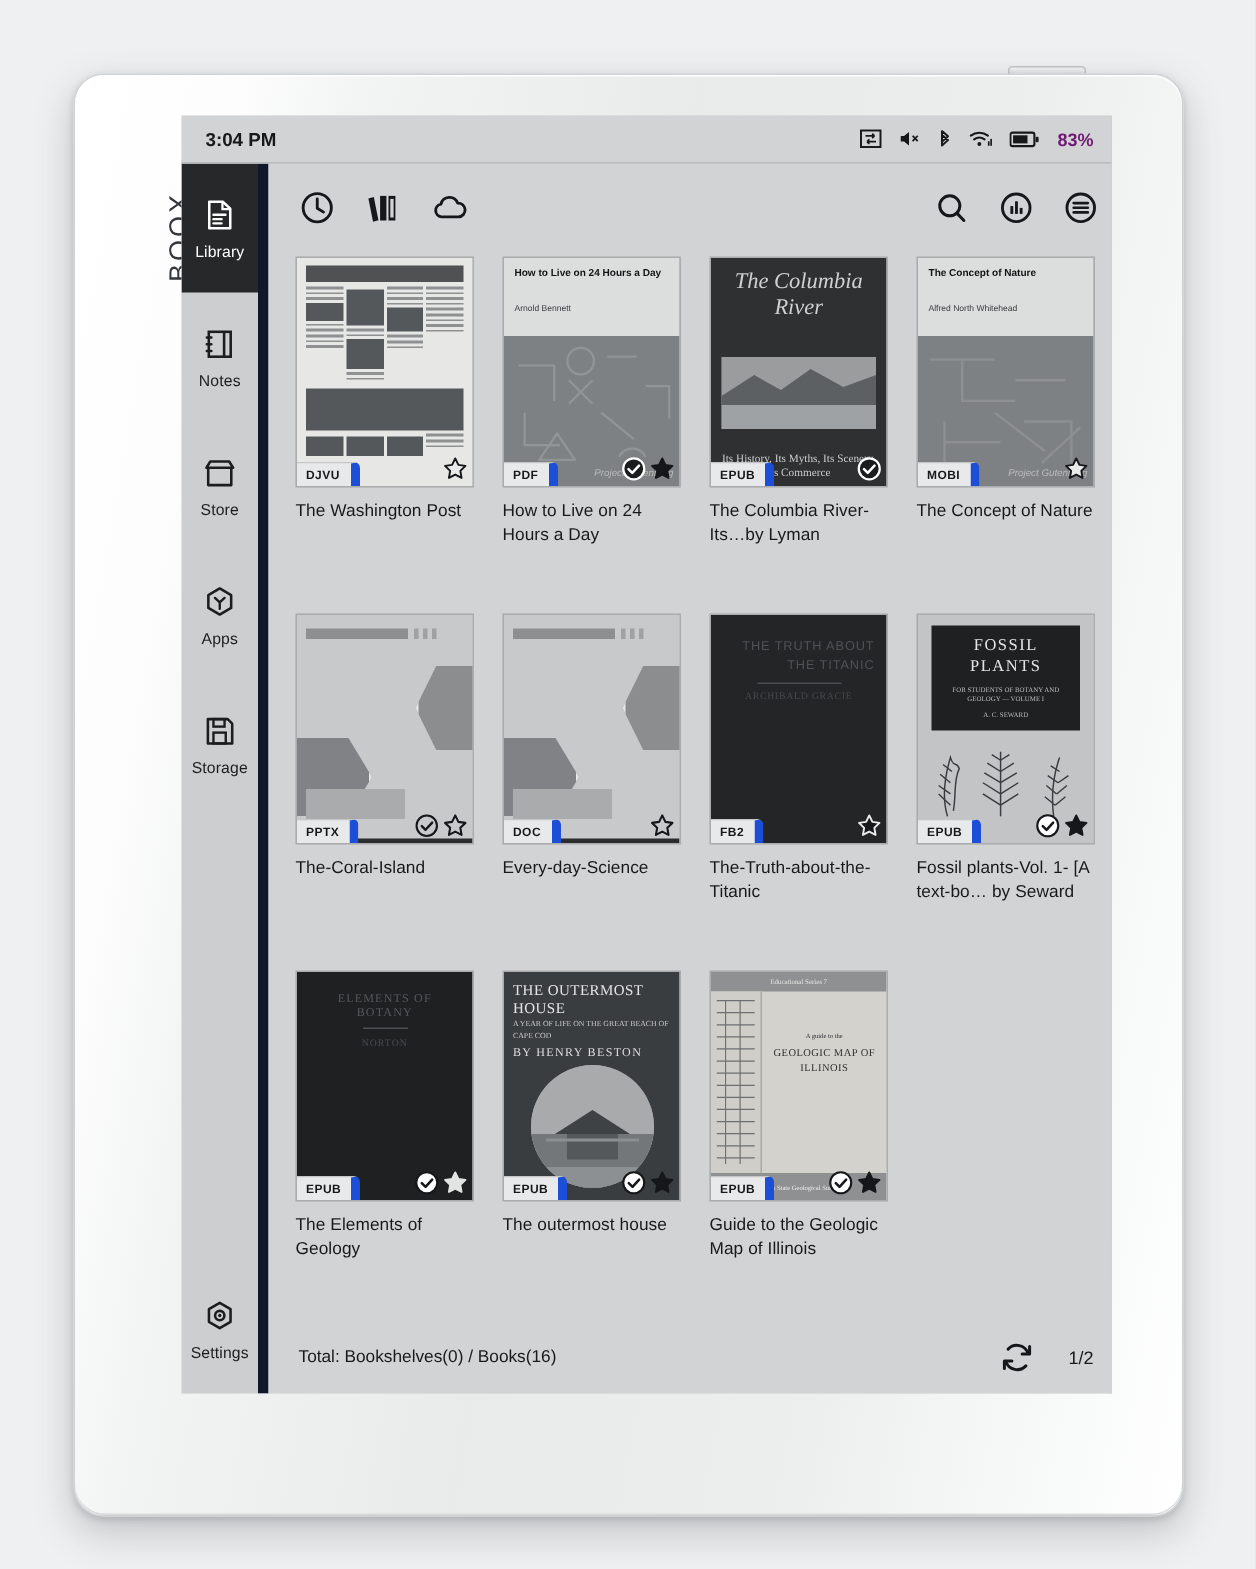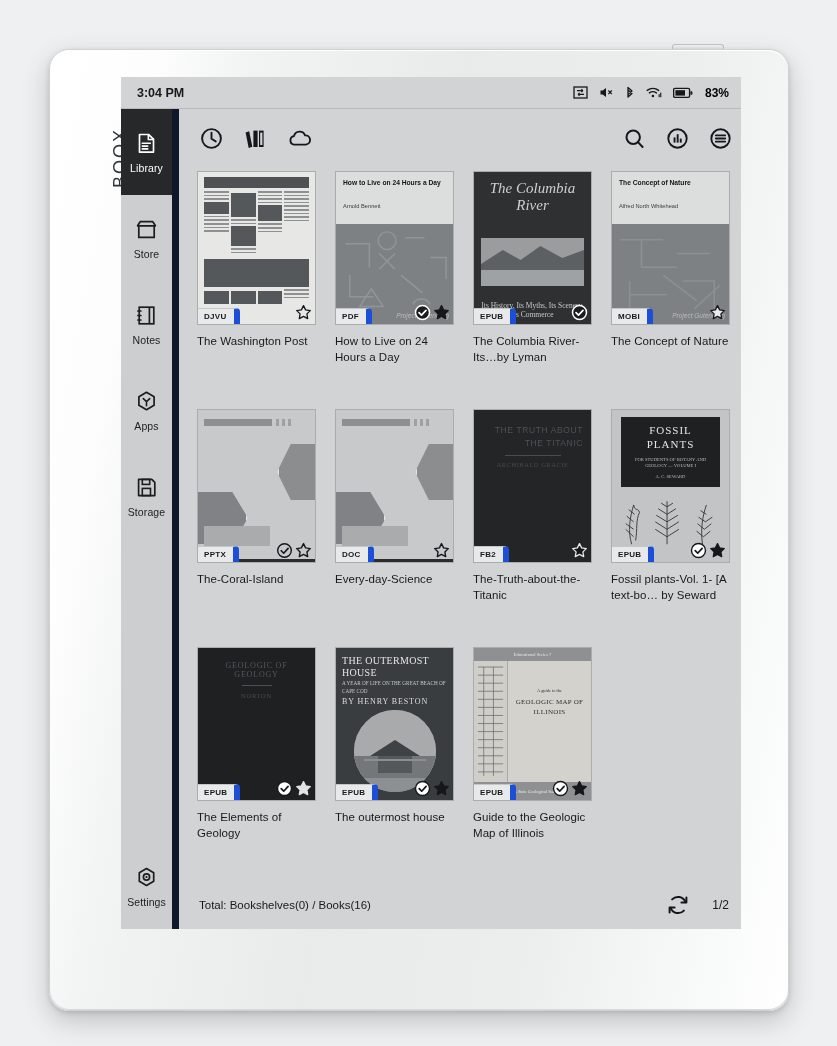--- a/index.html
+++ b/index.html
@@ -56,21 +56,21 @@
   
   .statusbar {
     height: 32px; background: #d2d3d4;
     display: flex; align-items: center; padding: 0 12px 0 16px;
     border-bottom: 1px solid #b8babb;
     position: relative;
   }
   .status-time { font-size: 12.5px; font-weight: bold; color: #16181a; }
   .status-icons { margin-left: auto; display: flex; align-items: center; gap: 11px; }
   .status-icons svg { display:block; }
-  .battery-pct { font-size: 12px; font-weight: bold; color: #000000; margin-left: 1px; }
+  .battery-pct { font-size: 12px; font-weight: bold; color: #701a75; margin-left: 1px; }
 
   
   .body-row { display: flex; height: 820px; }
 
   
   .sidebar {
     width: 58px; background: #cdcecf;
     border-right: 7px solid #0f172a;
     display: flex; flex-direction: column; align-items: stretch;
     flex: 0 0 58px;
@@ -242,36 +242,36 @@
                 <path d="M14.3 3.8v4.6h5" fill="none" stroke="#fff" stroke-width="1.5"></path>
                 <path d="M8.3 12.2h8M8.3 15.1h5.4M8.3 17.9h5.4" stroke="#fff" stroke-width="1.6" stroke-linecap="round"></path>
               </svg>
           </span>
           <span class="lbl">Library</span>
         </div>
 
         <div class="side-item">
           <span>
             <svg width="25" height="25" viewBox="0 0 25 25">
-                <path d="M3.6 8.8l2.6-4.1h12.6l2.6 4.1z" fill="none" stroke="#1b1d1f" stroke-width="1.7" stroke-linejoin="round"></path>
-                <path d="M4.8 8.8v11.6h15.4V8.8" fill="none" stroke="#1b1d1f" stroke-width="1.7" stroke-linejoin="round"></path>
-              </svg>
-          </span>
-          <span class="lbl">Store</span>
-        </div>
-
-        <div class="side-item">
-          <span>
-            <svg width="25" height="25" viewBox="0 0 25 25">
                 <rect x="5.2" y="4.2" width="14.6" height="16.6" fill="none" stroke="#1b1d1f" stroke-width="1.7"></rect>
                 <path d="M15.4 4.2v16.6" stroke="#1b1d1f" stroke-width="1.7"></path>
                 <path d="M3.9 8h3M3.9 12.5h3M3.9 17h3" stroke="#1b1d1f" stroke-width="1.7" stroke-linecap="round"></path>
               </svg>
           </span>
           <span class="lbl">Notes</span>
+        </div>
+
+        <div class="side-item">
+          <span>
+            <svg width="25" height="25" viewBox="0 0 25 25">
+                <path d="M3.6 8.8l2.6-4.1h12.6l2.6 4.1z" fill="none" stroke="#1b1d1f" stroke-width="1.7" stroke-linejoin="round"></path>
+                <path d="M4.8 8.8v11.6h15.4V8.8" fill="none" stroke="#1b1d1f" stroke-width="1.7" stroke-linejoin="round"></path>
+              </svg>
+          </span>
+          <span class="lbl">Store</span>
         </div>
 
         <div class="side-item">
           <span>
             <svg width="25" height="25" viewBox="0 0 25 25">
                 <path d="M12.5 3.3l7.6 4.4v8.6l-7.6 4.4-7.6-4.4V7.7z" fill="none" stroke="#1b1d1f" stroke-width="1.7" stroke-linejoin="round"></path>
                 <path d="M12.5 12.6v4.2M12.5 12.6L9.3 9.6M12.5 12.6l3.2-3" fill="none" stroke="#1b1d1f" stroke-width="1.6" stroke-linecap="round"></path>
               </svg>
           </span>
           <span class="lbl">Apps</span>
@@ -638,21 +638,21 @@
                     </svg>
                 </span>
               </span>
             </div>
             <div class="title">Fossil plants-Vol. 1- [A text-bo… by Seward</div>
           </div>
 
           <div class="cell">
             <div class="cover">
               <div class="dk cover-art" style="background:#1e2022">
-                <div style="padding:13px 7px 0; text-align:center; font-family:'Liberation Serif',serif; color:#55585a; font-size:8px; letter-spacing:.8px;">GEOLOGIC OF GEOLOGY</div>
+                <div style="padding:13px 7px 0; text-align:center; font-family:'Liberation Serif',serif; color:#55585a; font-size:8px; letter-spacing:.8px;">ELEMENTS OF BOTANY</div>
                 <div style="margin:6px auto 0; width:30px; height:1px; background:#4c4f51;"></div>
                 <div style="padding:6px 7px 0; text-align:center; font-family:'Liberation Serif',serif; color:#4a4d4f; font-size:6.5px; letter-spacing:.7px;">NORTON</div>
               </div>
               <span class="fmt-badge">EPUB</span>
               <span class="marks">
                 <span>
                   <svg width="17" height="17" viewBox="0 0 17 17">
                       <circle cx="8.5" cy="8.5" r="7" fill="#fff" stroke="#15171a" stroke-width="1.4"></circle>
                       <path d="M5.2 8.7l2.5 2.5 4.4-4.8" fill="none" stroke="#15171a" stroke-width="1.7" stroke-linecap="round" stroke-linejoin="round"></path>
                     </svg>

